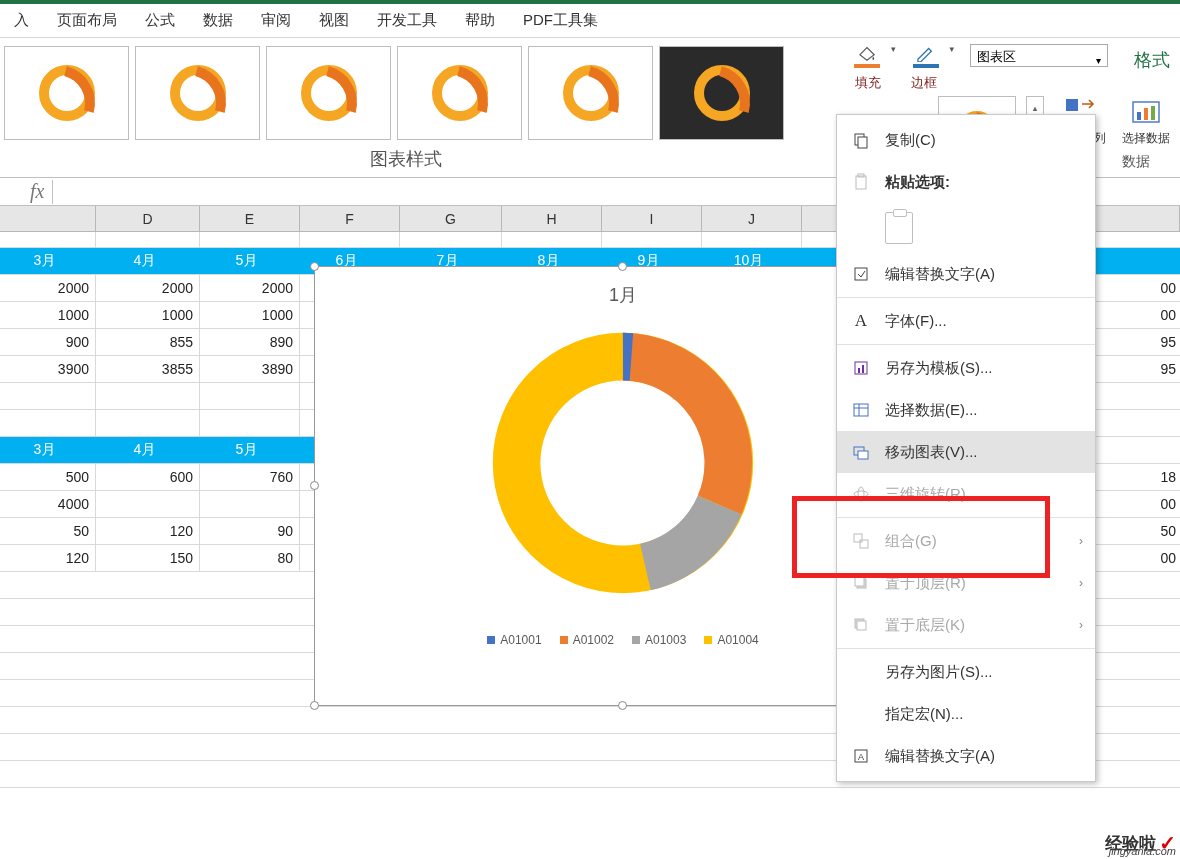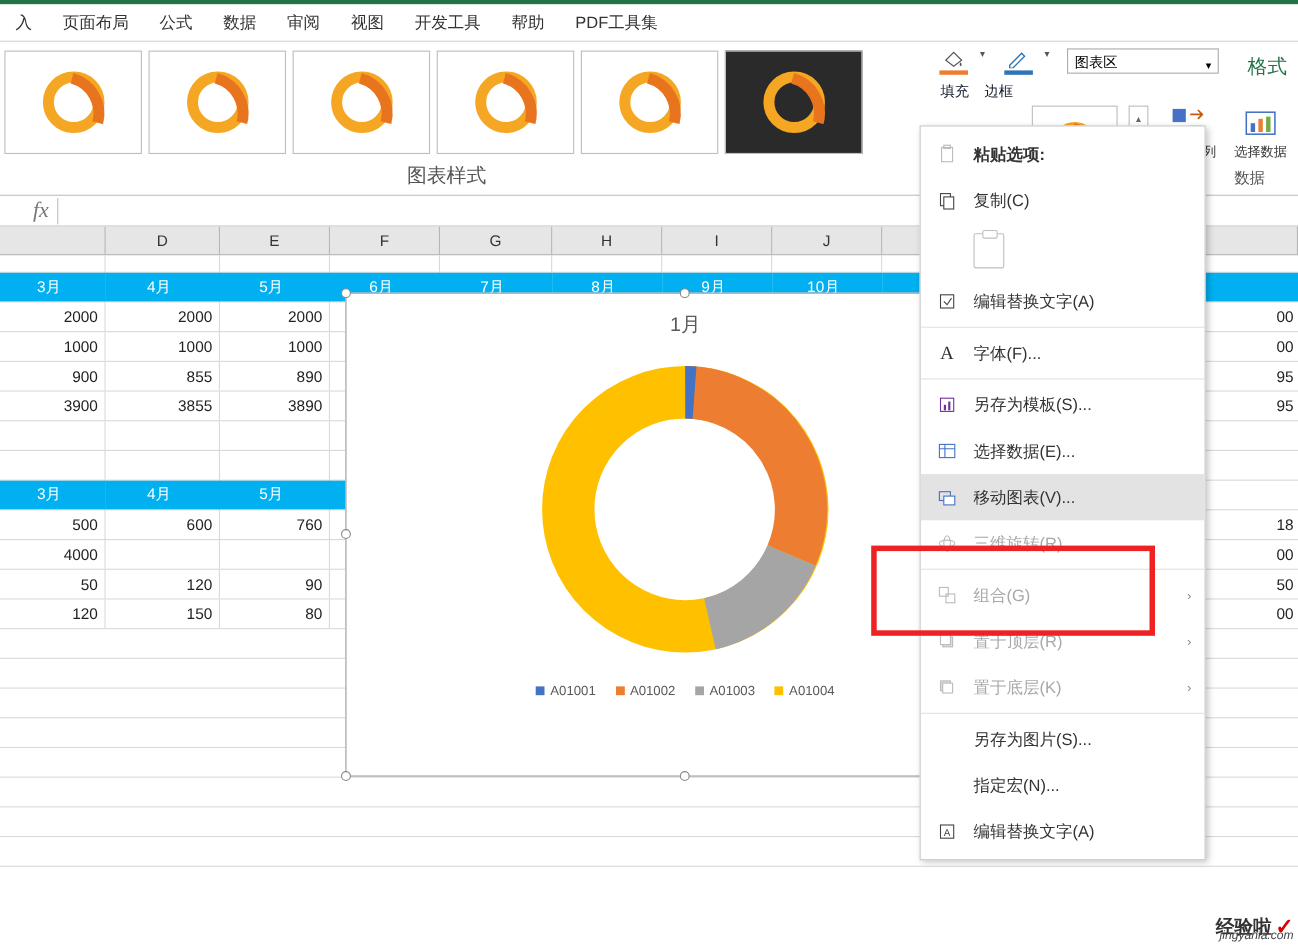--- a/index.html
+++ b/index.html
@@ -20,21 +20,21 @@
 .chart-styles-label { position:absolute; bottom: 6px; left: 370px; font-size:18px; color:#555; }
 
 .ribbon-right { position: absolute; right: 0; top: 4px; display:flex; flex-direction:column; width: 340px; }
 .fill-border-row { display:flex; gap: 2px; align-items:flex-start; padding: 2px 5px; }
 .fill-ctrl, .border-ctrl { display:flex; flex-direction:column; align-items:center; width:44px; }
 .fill-icon { width:22px; height:18px; position:relative; }
 .fill-swatch { width:26px; height:4px; background:#ed7d31; margin-top:2px; }
 .border-swatch { width:26px; height:4px; background:#2e75b6; margin-top:2px; }
 .dropdown-arrow { font-size:9px; color:#555; }
 .select-area { margin-left:14px; width:138px; height:23px; border:1px solid #ababab; font-size:13px; display:flex; align-items:flex-end; padding:0 6px; justify-content:space-between; }
-.fb-labels { display:flex; gap: 0; font-size:13px; color:#0f172a; padding-left:8px; margin-top:4px; }
+.fb-labels { display:flex; gap: 16px; font-size:13px; color:#7f1d1d; padding-left:8px; margin-top:4px; }
 .fb-labels span:first-child { width:40px; text-align:center;}
 .fb-labels span:nth-child(2) { width:40px; text-align:center;}
 .format-label { position:absolute; right:10px; top:6px; font-size:18px; color:#217346; }
 
 .right-ribbon-icons { position:absolute; right: 0; top: 58px; display:flex; gap:6px; padding-right:4px; }
 .big-icon-btn { width:60px; display:flex; flex-direction:column; align-items:center; font-size:13px; color:#333; }
 .big-icon-svg { width:34px; height:34px; }
 .big-donut-thumb { width:78px; height:70px; border:1px solid #bdbdbd; display:flex; align-items:center; justify-content:center; margin-right:4px; }
 .mini-donut { width:40px; height:40px; border-radius:50%; border:7px solid #f5a623; position:relative;}
 .mini-donut::before{content:'';position:absolute;top:-7px;right:-7px;width:40px;height:40px;border-radius:50%;border:7px solid transparent;border-right-color:#e8741e;transform:rotate(-30deg);}
@@ -60,21 +60,21 @@
 .cell.right-frag { justify-content:flex-end; padding-right:4px;}
 
 .chart-float { position:absolute; left:314px; top:60px; width:618px; height:440px; background:#fff; border:1px solid #999; }
 .handle { position:absolute; width:9px; height:9px; background:#fff; border:1px solid #888; border-radius:50%;}
 .h-tl{top:-5px; left:-5px;} .h-tm{top:-5px; left:50%; margin-left:-5px;} .h-tr{top:-5px; right:-5px;}
 .h-ml{top:50%; left:-5px; margin-top:-5px;} .h-mr{top:50%; right:-5px; margin-top:-5px;}
 .h-bl{bottom:-5px; left:-5px;} .h-bm{bottom:-5px; left:50%; margin-left:-5px;} .h-br{bottom:-5px; right:-5px;}
 .chart-title { text-align:center; font-size:18px; color:#595959; margin-top:16px;}
 .big-donut-wrap { width:100%; display:flex; justify-content:center; margin-top:16px;}
 .big-donut { width:280px; height:280px; position:relative;}
-.chart-legend { display:flex; justify-content:center; gap:18px; margin-top:18px; font-size:12px; color:#595959;}
+.chart-legend { display:flex; justify-content:center; gap:18px; margin-top:30px; font-size:12px; color:#595959;}
 .legend-item { display:flex; align-items:center; gap:5px;}
 .legend-sw { width:8px; height:8px;}
 
 .context-menu { position:absolute; left:836px; top:114px; width:260px; background:#fff; border:1px solid #c9c9c9; box-shadow:2px 2px 6px rgba(0,0,0,0.25); z-index:50; padding:4px 0;}
 .ctx-item { display:flex; align-items:center; height:42px; padding:0 14px; font-size:15px; color:#333; gap:14px; cursor:pointer; position:relative;}
 .ctx-item.disabled { color:#a8a8a8; cursor:default;}
 .ctx-item.hover { background:#e3e3e3;}
 .ctx-icon { width:20px; height:20px; flex-shrink:0; display:flex; align-items:center; justify-content:center;}
 .ctx-sep { height:1px; background:#e1e1e1; margin:2px 0;}
 .ctx-arrow { position:absolute; right:12px; font-size:12px; color:#888;}
@@ -411,37 +411,37 @@
         </div>
       <div class="legend-item">
           <div class="legend-sw" style="background:#ffc000"></div>
           <span>A01004</span>
         </div>
     </div>
   </div>
 </div>
 
 <div class="context-menu">
+  <div class="ctx-item">
+      <span class="ctx-icon">
+        <svg width="18" height="18" viewBox="0 0 18 18">
+          <rect x="3" y="3" width="9" height="11" fill="none" stroke="#444"></rect>
+          <rect x="6" y="6" width="9" height="11" fill="#fff" stroke="#444"></rect>
+        </svg>
+      </span>
+      <span>复制(C)</span>
+    </div>
   <div class="ctx-item disabled">
       <span class="ctx-icon">
         <svg width="18" height="18" viewBox="0 0 18 18">
           <rect x="4" y="3" width="10" height="13" fill="none" stroke="#bbb"></rect>
           <rect x="6" y="1" width="6" height="3" fill="none" stroke="#bbb"></rect>
         </svg>
       </span>
       <span style="font-weight:bold; color:#333;">粘贴选项:</span>
-    </div>
-  <div class="ctx-item">
-      <span class="ctx-icon">
-        <svg width="18" height="18" viewBox="0 0 18 18">
-          <rect x="3" y="3" width="9" height="11" fill="none" stroke="#444"></rect>
-          <rect x="6" y="6" width="9" height="11" fill="#fff" stroke="#444"></rect>
-        </svg>
-      </span>
-      <span>复制(C)</span>
     </div>
   <div class="paste-special">
       <div class="paste-board"></div>
     </div>
   <div class="ctx-item">
       <span class="ctx-icon">
         <svg width="18" height="18" viewBox="0 0 18 18">
           <rect x="3" y="3" width="12" height="12" fill="none" stroke="#444"></rect>
           <path d="M6 9 L9 12 L13 6" stroke="#444" fill="none"></path>
         </svg>

